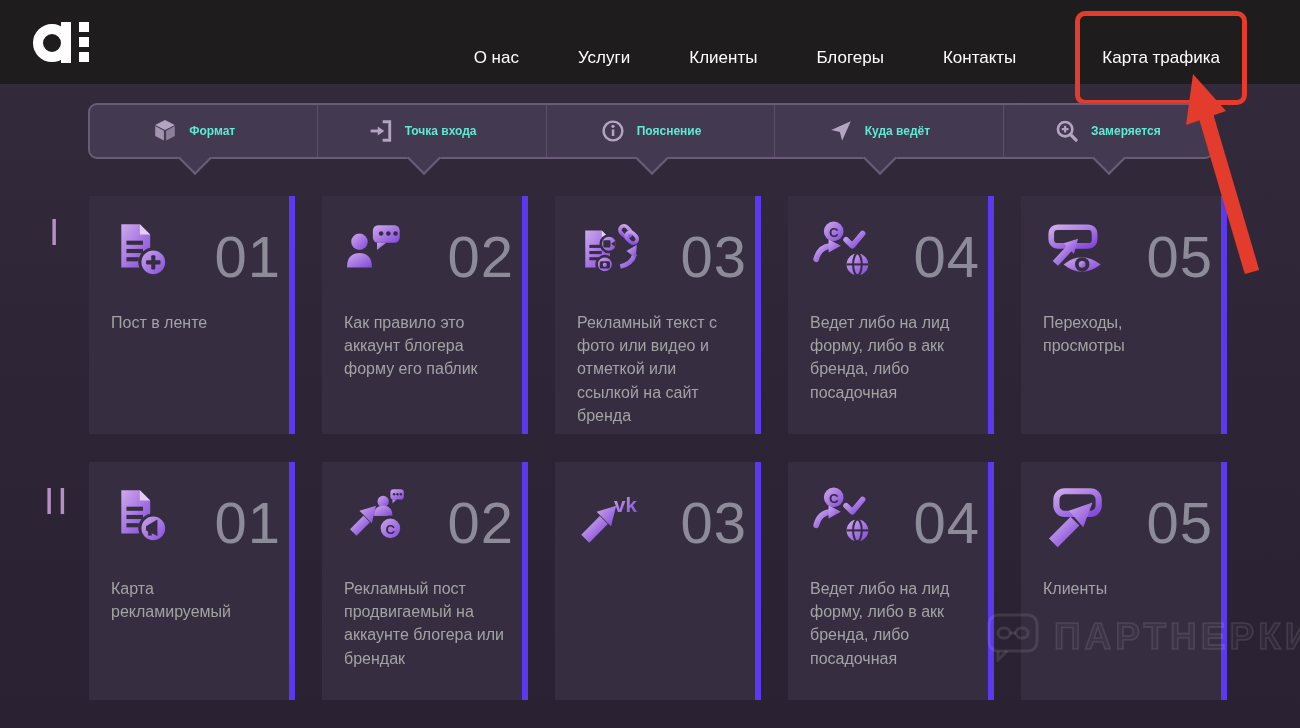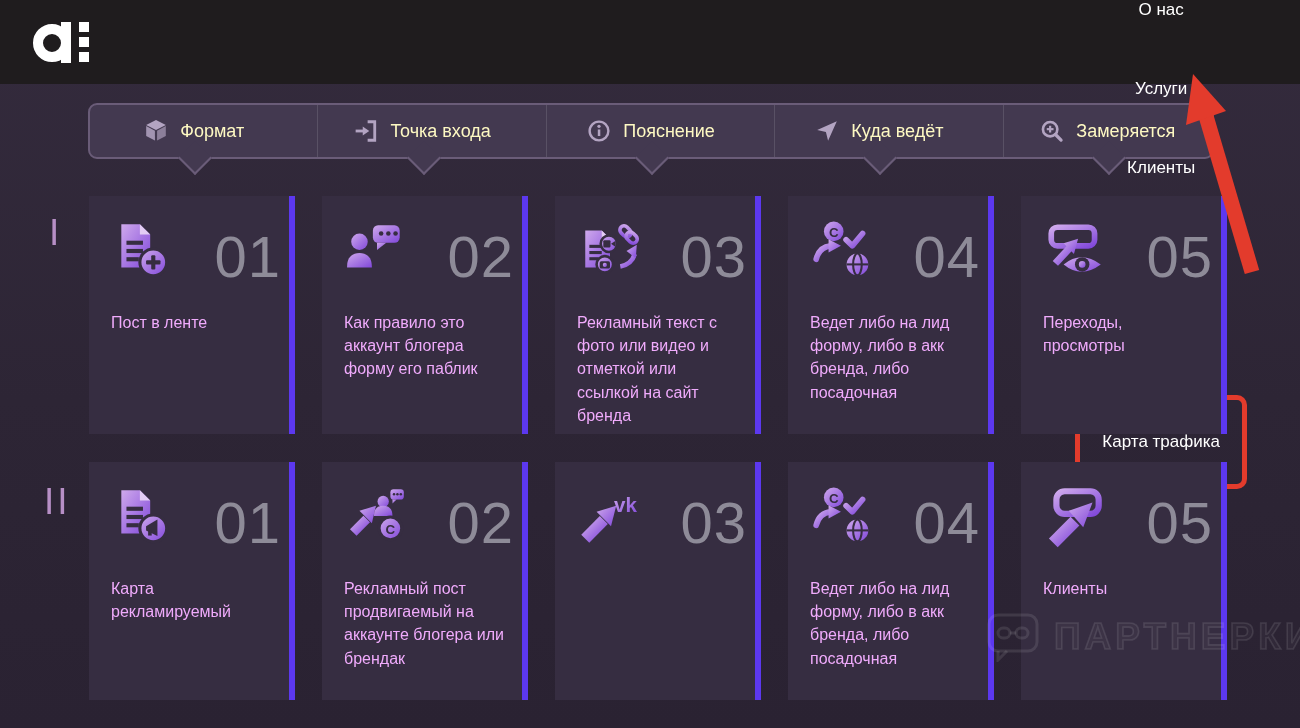--- a/index.html
+++ b/index.html
@@ -3,52 +3,52 @@
 <meta charset="utf-8">
 <style>
   html,body{margin:0;padding:0;background:#201d20;}
   .stage{position:relative;width:1300px;height:728px;overflow:hidden;
          font-family:"Liberation Sans",sans-serif;
          background:linear-gradient(180deg,#342b3d 0%,#2d2535 55%,#2a2232 100%);}
   
   header{position:absolute;left:0;top:0;width:1300px;height:84px;background:#1f1c1e;
          display:flex;align-items:center;}
   .logo{position:absolute;left:32px;top:18px;width:70px;height:46px;cursor:pointer;}
-  nav{position:absolute;right:0;top:0;height:84px;display:flex;align-items:center;
-      gap:59px;padding-right:53px;flex-direction:column;}
+  nav{position:absolute;right:0;top:16px;height:84px;display:flex;align-items:center;
+      gap:59px;padding-right:53px;}
   nav a{color:#ffffff;font-size:17px;text-decoration:none;white-space:nowrap;cursor:pointer;}
   nav a.highlight{border:5px solid #e33b2c;border-radius:10px;padding:32px 22px;}
   
   .tabbar{position:absolute;left:88px;top:103px;width:1126px;height:56px;
           background:#433950;border:2px solid #6a5c78;border-radius:9px;
           display:flex;box-sizing:border-box;z-index:5;}
   .tab{flex:1;display:flex;align-items:center;justify-content:center;gap:12px;
        position:relative;cursor:pointer;}
   .tab + .tab{border-left:1px solid rgba(255,255,255,0.12);margin-left:19px;}
-  .tab .tlabel{color:#fef9c3;font-size:18px;font-weight:400;}
+  .tab .tlabel{color:#5eead4;font-size:12px;font-weight:700;}
   .tab .ticon{width:24px;height:24px;display:inline-flex;}
   .tail{position:absolute;left:50%;bottom:-13px;width:22px;height:22px;margin-left:-11px;
         background:#433950;transform:rotate(45deg);
         border-right:2px solid #6a5c78;border-bottom:2px solid #6a5c78;}
   
   .numeral{position:absolute;color:#b78fc6;font-size:37px;font-weight:400;
            letter-spacing:3px;line-height:1;}
   .numeral.n1{left:49px;top:214px;}
   .numeral.n2{left:44px;top:483px;}
   
   .grid{position:absolute;left:89px;top:196px;display:grid;
         grid-template-columns:repeat(5,206px);grid-auto-rows:238px;
         column-gap:27px;row-gap:28px;}
   .card{position:relative;background:#362d41;box-sizing:border-box;padding:22px 8px 0 22px;}
   .accent{position:absolute;right:0;top:0;width:6px;height:100%;background:#5c38ef;}
   .card-top{display:flex;align-items:flex-start;}
   .cicon{width:66px;height:66px;flex:0 0 66px;}
   .num{margin-left:auto;margin-right:6px;margin-top:10px;font-size:58px;line-height:1;
        font-weight:300;color:#8e8b98;letter-spacing:1px;}
-  .ctitle{margin-top:25px;max-width:164px;font-size:16px;line-height:1.45;color:#f0abfc;}
+  .ctitle{margin-top:25px;max-width:164px;font-size:16px;line-height:1.45;color:#a3a3a3;}
   
   .watermark{position:absolute;left:986px;top:612px;display:flex;align-items:center;gap:12px;
              pointer-events:none;}
   .watermark .wtext{font-size:37px;font-weight:700;letter-spacing:4px;
              color:rgba(255,255,255,0.03);-webkit-text-stroke:1.6px rgba(255,255,255,0.10);}
   
   .arrow-overlay{position:absolute;left:0;top:0;width:1300px;height:728px;
                  pointer-events:none;z-index:60;}
 </style>
 </head>

